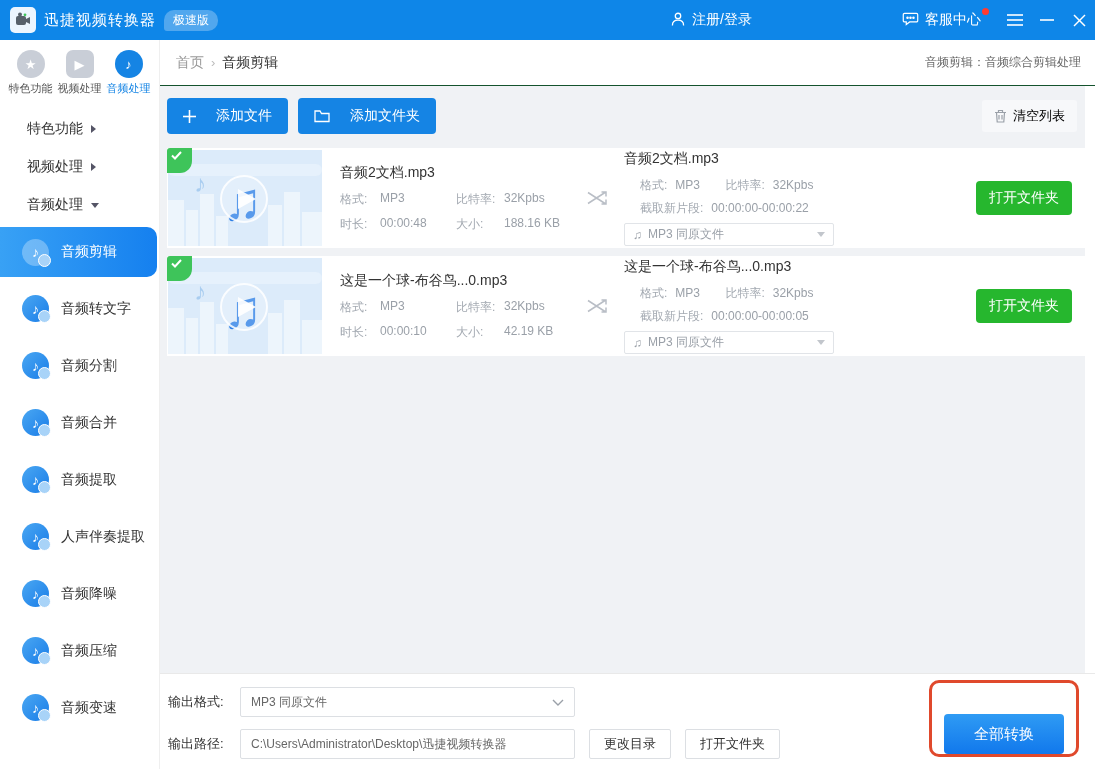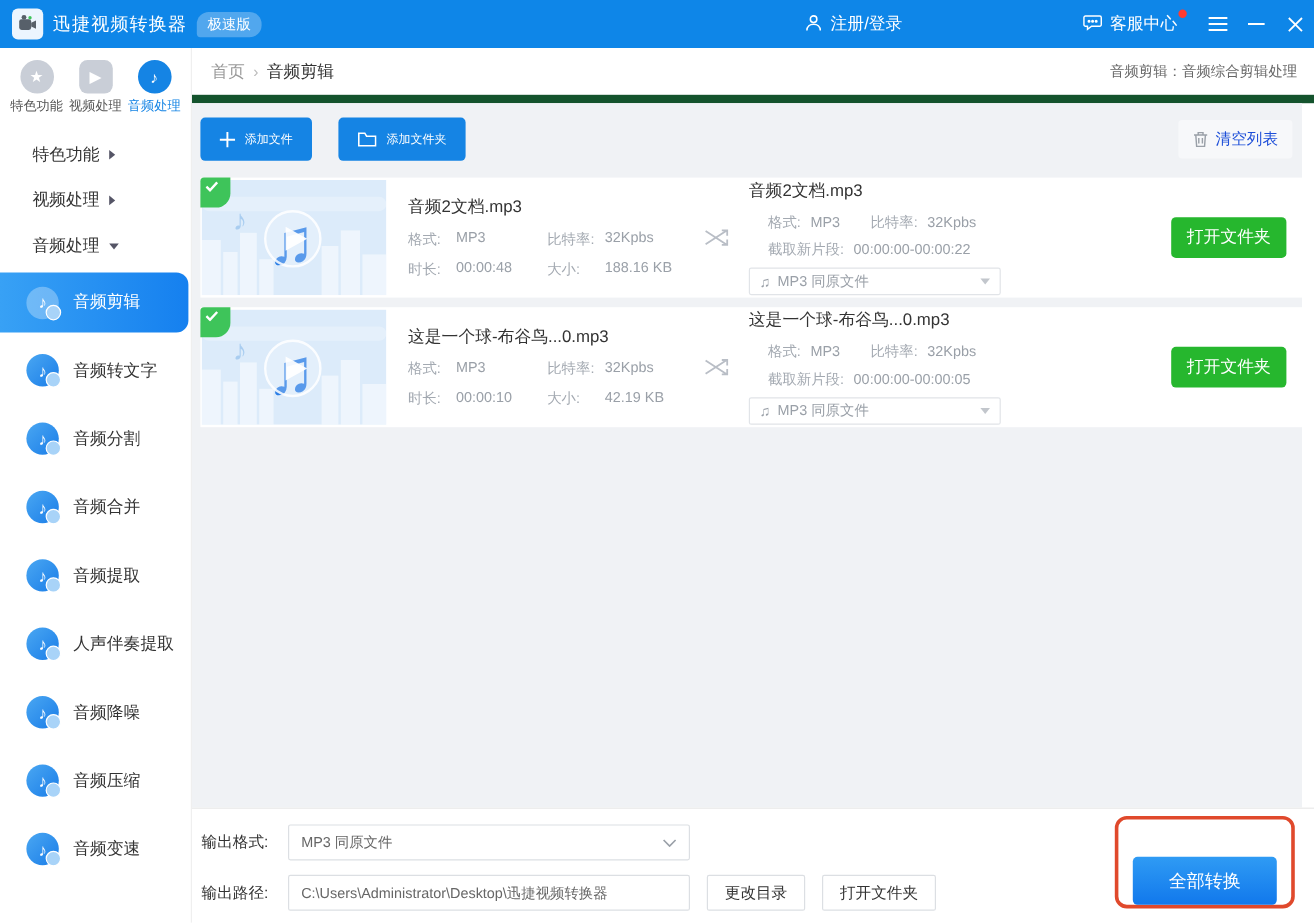--- a/index.html
+++ b/index.html
@@ -42,35 +42,35 @@
     font-size:14px; color:#333; cursor:pointer; }
   .si-icon { width:27px; height:27px; border-radius:50%; background:linear-gradient(135deg,#4aa7f2,#1a7de8);
     color:#fff; display:flex; align-items:center; justify-content:center; font-size:14px; position:relative; flex:0 0 auto;}
   .si-icon::after { content:""; position:absolute; right:-2px; bottom:-1px; width:11px; height:11px;
     border-radius:50%; background:#a8d3f8; border:1px solid #fff; }
   .side-item.active { height:50px; margin:3px 0; width:157px; border-radius:0 10px 10px 0;
     background:linear-gradient(90deg,var(--active-gradient-start,#38a1f5),var(--active-gradient-end,#1580ef)); color:#fff; }
   .side-item.active .si-icon { background:rgba(255,255,255,.3); }
 
   .main { flex:1; display:flex; flex-direction:column; min-width:0; background:#fff; }
-  .breadcrumb-bar { height:46px; border-bottom:7px solid #14532d; display:flex; align-items:center;
+  .breadcrumb-bar { height:46px; border-bottom:1px solid #14532d; display:flex; align-items:center;
     padding:0 14px 0 16px; flex:0 0 auto; }
   .bc-left { display:flex; align-items:center; gap:7px; font-size:14px; }
   .bc-home { color:#999; cursor:pointer; }
   .bc-sep { color:#bbb; font-size:13px; }
   .bc-current { color:#333; }
   .bc-desc { margin-left:auto; font-size:12px; color:#666; }
 
   .content { flex:1; background:var(--content-bg,#f0f2f5); margin-right:10px; padding:12px 0 0 7px; min-height:0; overflow:hidden;}
   .toolbar { display:flex; align-items:center; margin-bottom:14px; padding-right:8px; }
-  .btn-blue { display:flex; align-items:center; gap:8px; background:var(--accent-blue,#1584e4); color:#fff;
-    border:none; font-size:10px; padding:0 16px; height:36px; border-radius:4px; margin-right:22px; cursor:pointer;
+  .btn-blue { display:flex; align-items:center; gap:20px; background:var(--accent-blue,#1584e4); color:#fff;
+    border:none; font-size:14px; padding:0 16px; height:36px; border-radius:4px; margin-right:10px; cursor:pointer;
     font-family:inherit; }
   .btn-clear { margin-left:auto; display:flex; align-items:center; gap:6px; background:#f7f8fa;
-    border:none; color:#1d4ed8; font-size:13px; height:32px; padding:0 12px; border-radius:3px; cursor:pointer; font-family:inherit;}
+    border:none; color:#000000; font-size:13px; height:32px; padding:0 12px; border-radius:3px; cursor:pointer; font-family:inherit;}
 
   .file-row { position:relative; background:#fff; height:100px; margin:0 0 8px 0; display:flex; align-items:center; padding-right:13px; }
   .check-badge { position:absolute; top:0; left:0; width:25px; height:25px; background:var(--badge-green,#3ec45a);
     border-radius:3px 0 12px 0; display:flex; align-items:flex-start; justify-content:flex-start; padding:3px 0 0 4px; cursor:pointer; }
   .thumb { width:154px; height:96px; margin:2px 0 2px 1px; flex:0 0 auto; }
   .info-left { width:232px; margin-left:18px; }
   .fname { font-size:14px; color:#333; margin-bottom:9px; white-space:nowrap; }
   .meta-grid { display:grid; grid-template-columns:40px 76px 48px auto; row-gap:8px; font-size:12px; }
   .ml { color:#a3a9b1; } .mv { color:#9aa0a8; }
   .shuffle { width:52px; display:flex; justify-content:center; flex:0 0 auto; }

